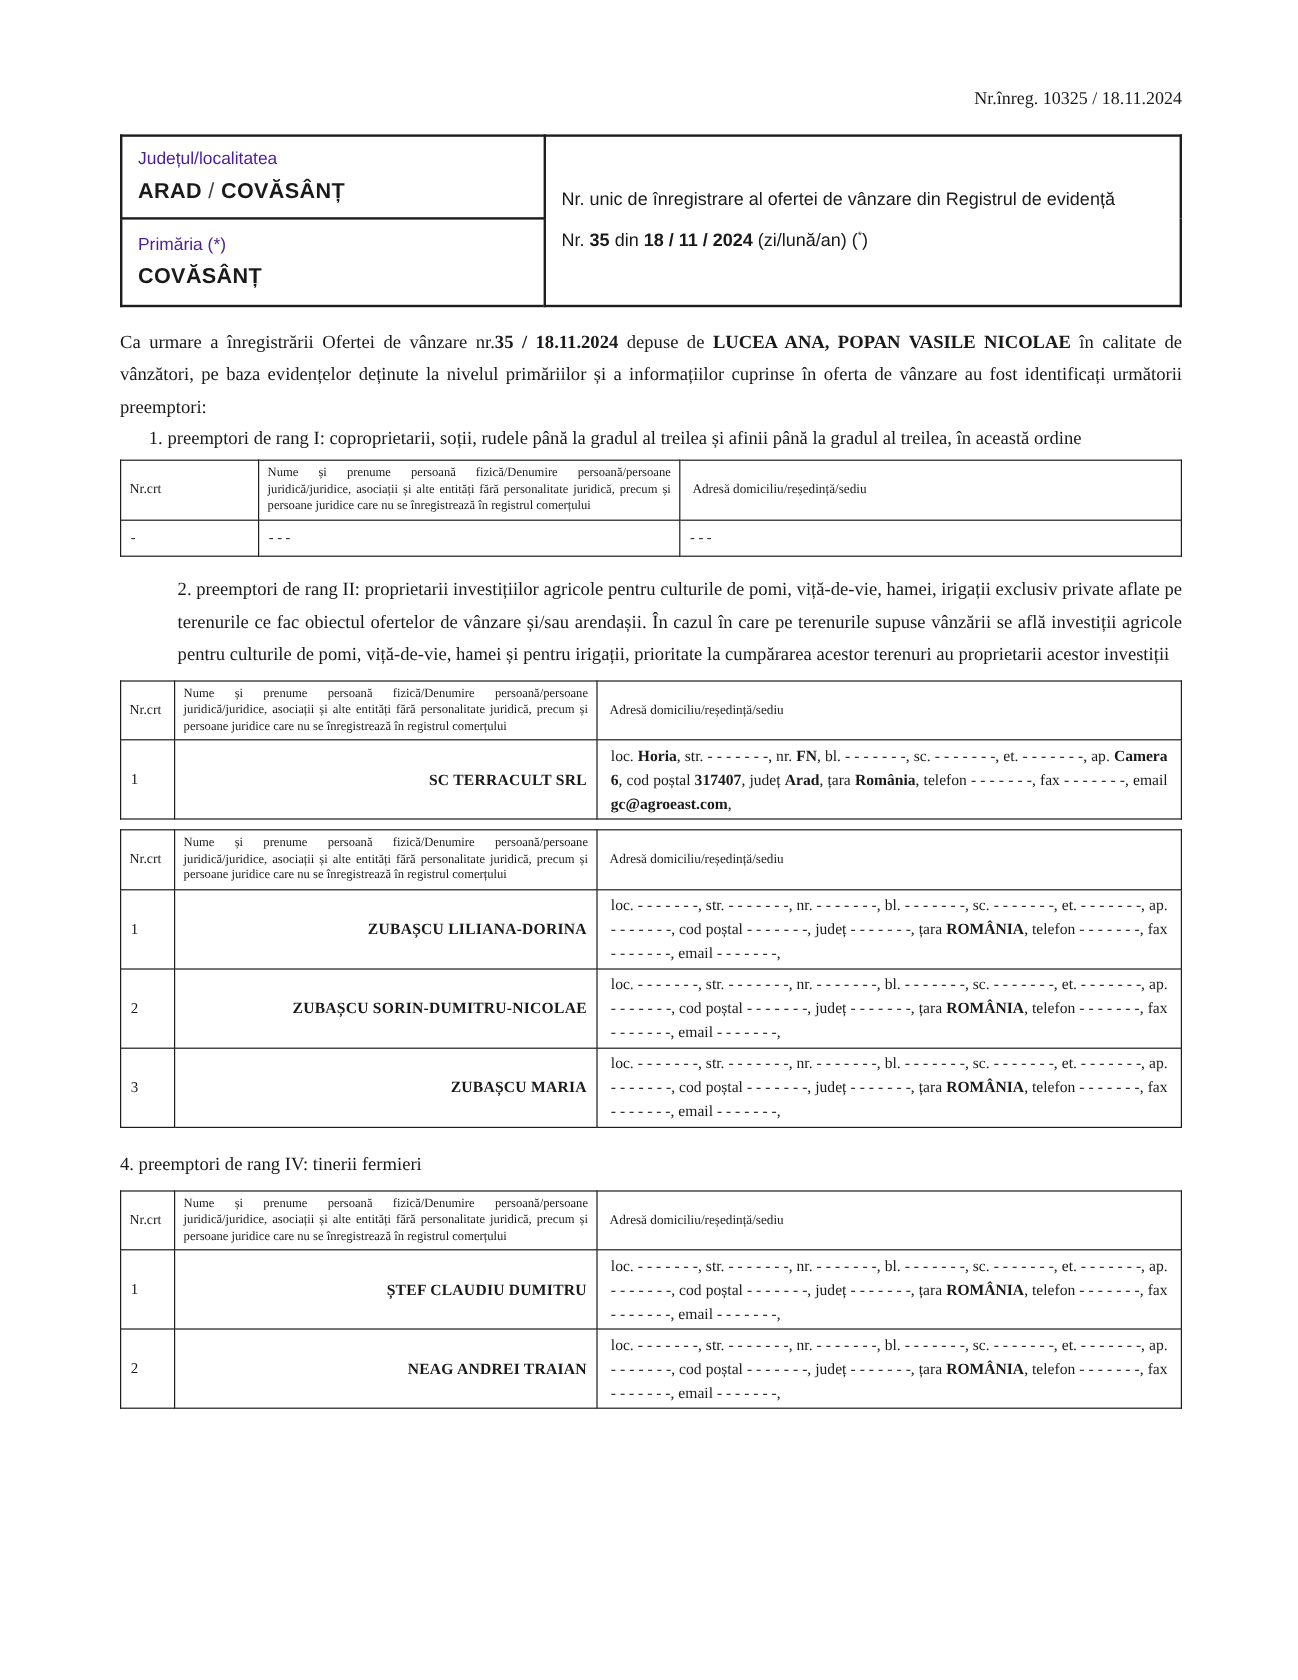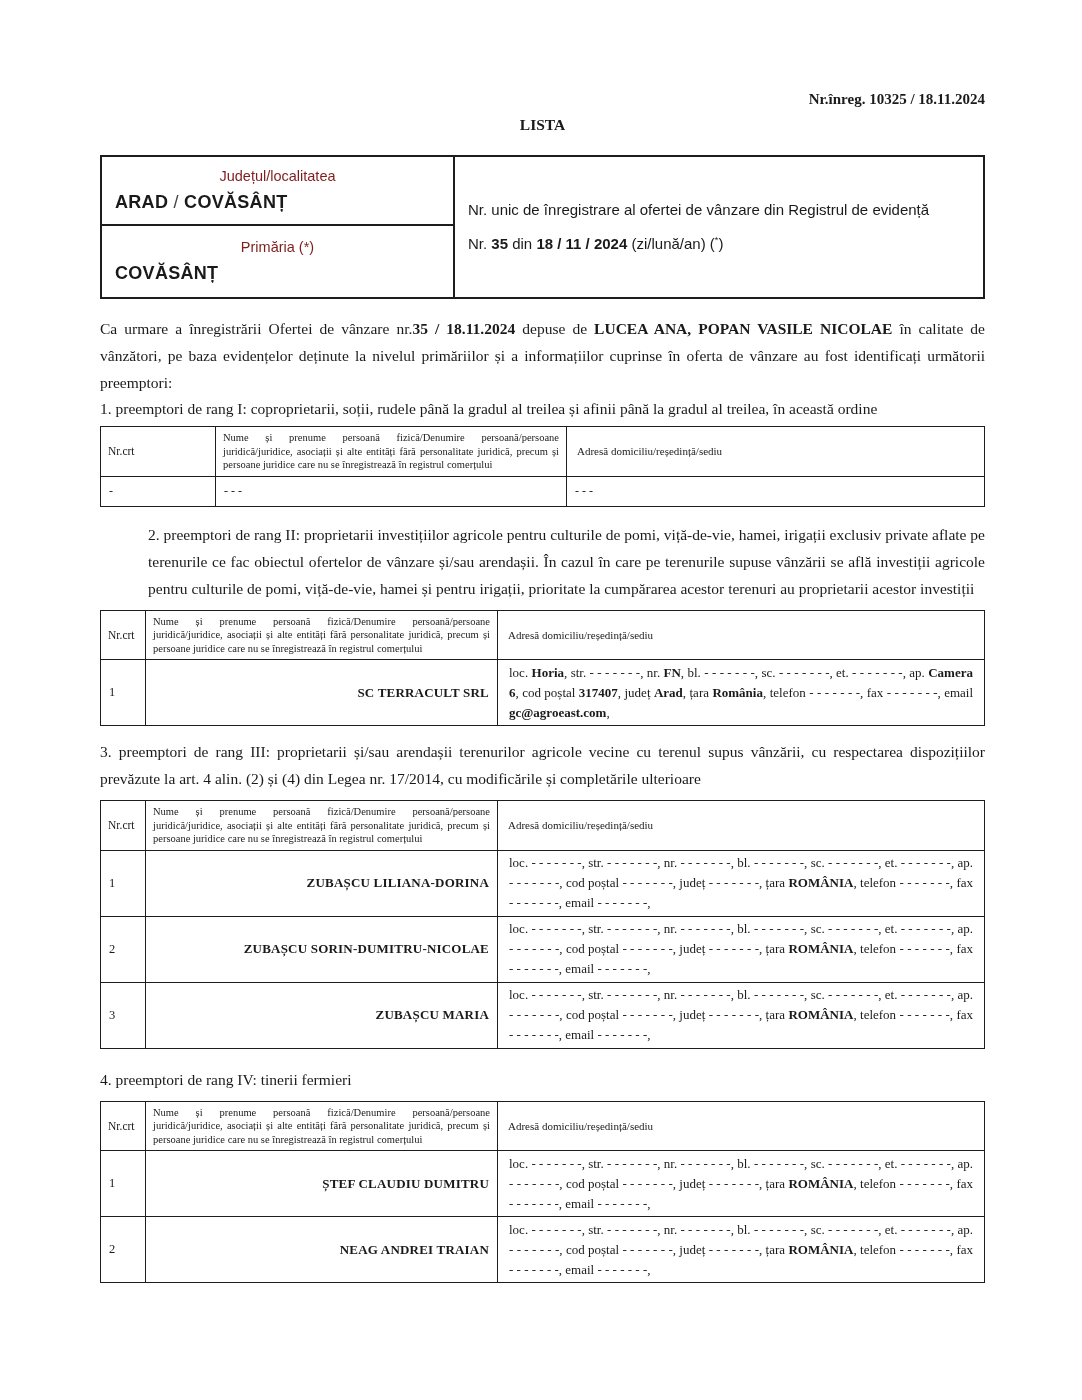--- a/index.html
+++ b/index.html
@@ -3,42 +3,42 @@
 <meta charset="utf-8">
 <style>
   * { margin:0; padding:0; box-sizing:border-box; }
   html,body { background:#ffffff; }
   body { width:1082px; height:1400px; overflow:hidden; color:#1a1a1a;
          font-family:"Liberation Serif","DejaVu Serif",serif; }
   .page { width:1082px; height:1400px; padding:54px 97px 0 100px; }
 
   
   .right-line { text-align:right; font-size:15px; line-height:18px; }
-  .mt-reg { margin-top:36px;font-weight:bold; }
+  .mt-reg { margin-top:20px; }
   .title { text-align:center; font-weight:bold; font-size:15.5px; line-height:20px; margin-top:7px; }
   .subtitle { text-align:center; font-weight:bold; font-size:15.5px; line-height:27px; margin-top:4px; }
 
   
   .info-table { width:100%; border-collapse:collapse; margin-top:20px; table-layout:fixed;
                 font-family:"Liberation Sans","DejaVu Sans",sans-serif; }
   .info-table td { border:2px solid #1d1d1d; vertical-align:middle; padding:10px 13px; }
   .cell-judet { height:69px; }
   .cell-primaria { height:73px; }
-  .info-label { font-size:14.5px; color:#7f1d1d;text-align:center; }
+  .info-label { font-size:14.5px; color:#4c1d95; }
   .info-value { font-size:18px; margin-top:8px; letter-spacing:.3px; font-weight:bold; }
   .info-value span { font-weight:bold; }
   .info-value .seg-plain { font-weight:normal; color:#444; }
   .reg-line1 { font-size:15px; line-height:30px; text-align:justify; }
   .reg-line2 { font-size:15px; line-height:30px; margin-top:4px; }
   sup { font-size:9px; line-height:0; }
 
   
   .body-text { font-size:15.5px; line-height:27px; text-align:justify; }
   .intro { margin-top:16px; }
-  .sec1 { margin-top:2px; line-height:22px; }
+  .sec1 { margin-top:2px; line-height:22px;margin-left:24px; }
   .sec2 { margin-top:14px;margin-left:48px; }
   .sec3 { margin-top:12px; }
   .sec4 { margin-top:18px; line-height:26px; }
 
   
   .ptable { width:100%; border-collapse:collapse; table-layout:fixed; margin-top:8px; }
   .ptable.t1 { margin-top:6px; }
   .ptable td { border:1.3px solid #1d1d1d; vertical-align:middle; overflow:hidden; }
   .th-nr { font-size:11.5px; padding:4px 7px; }
   .th-name { font-size:10.5px; line-height:13.5px; text-align:justify; padding:4px 7px; }
@@ -52,21 +52,20 @@
   .addr-cell { font-size:13px; line-height:20px; text-align:justify; padding:1px 11px; height:66px; }
   .addr-cell span { font-weight:normal; }
   .addr-cell .seg-bold, .reg-line2 .seg-bold, .body-text .seg-bold { font-weight:bold; }
 </style>
 </head>
 <body>
 
 <div class="page">
 
   <div class="right-line mt-reg">Nr.înreg. 10325 / 18.11.2024</div>
-  <div class="title">LISTA</div>
 
   <table class="info-table">
     <colgroup>
         <col style="width:353px">
         <col>
       </colgroup>
     <tbody>
       <tr>
         <td class="cell-judet">
           <div class="info-label">Județul/localitatea</div>
@@ -123,21 +122,20 @@
         <td class="th-addr">Adresă domiciliu/reședință/sediu</td>
       </tr>
       <tr>
         <td class="nr-cell">1</td>
         <td class="name-cell">SC TERRACULT SRL</td>
         <td class="addr-cell"><span>loc. </span><span class="seg-bold">Horia</span><span>, str. - - - - - - -, nr. </span><span class="seg-bold">FN</span><span>, bl. - - - - - - -, sc. - - - - - - -, et. - - - - - - -, ap. </span><span class="seg-bold">Camera 6</span><span>, cod poștal </span><span class="seg-bold">317407</span><span>, județ </span><span class="seg-bold">Arad</span><span>, țara </span><span class="seg-bold">România</span><span>, telefon - - - - - - -, fax - - - - - - -, email </span><span class="seg-bold">gc@agroeast.com</span><span>,</span></td>
       </tr>
     </tbody>
   </table>
 
-  <p class="body-text sec3">3. preemptori de rang III: proprietarii și/sau arendașii terenurilor agricole vecine cu terenul supus vânzării, cu respectarea dispozițiilor prevăzute la art. 4 alin. (2) și (4) din Legea nr. 17/2014, cu modificările și completările ulterioare</p>
   <table class="ptable">
     <colgroup>
         <col style="width:45px">
         <col style="width:352px">
         <col>
       </colgroup>
     <tbody>
       <tr class="hrow">
         <td class="th-nr">Nr.crt</td>
         <td class="th-name">Nume și prenume persoană fizică/Denumire persoană/persoane juridică/juridice, asociații și alte entități fără personalitate juridică, precum și persoane juridice care nu se înregistrează în registrul comerțului</td>

